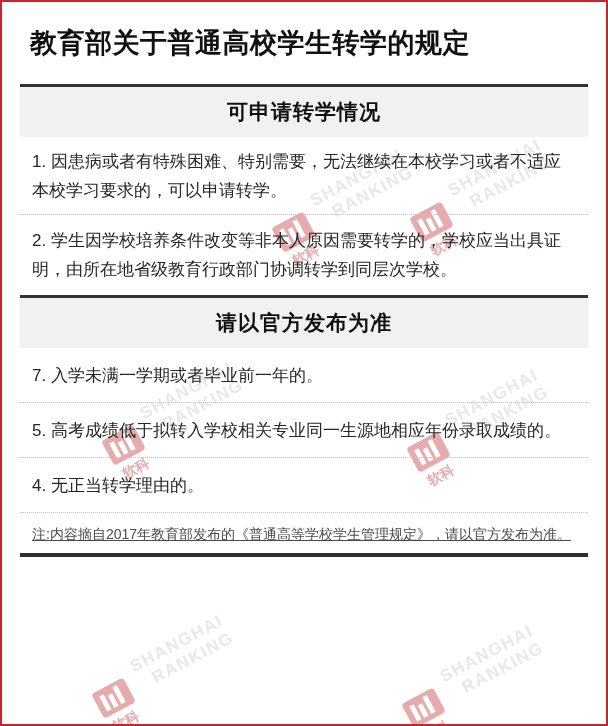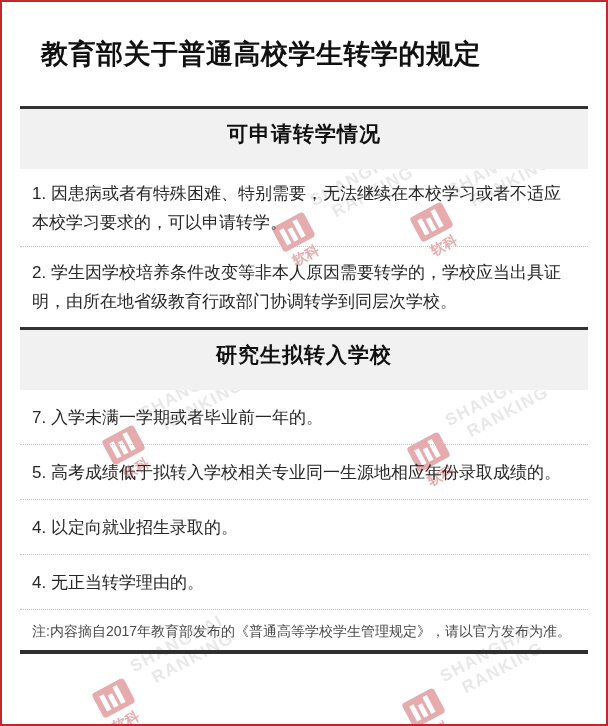--- a/index.html
+++ b/index.html
@@ -8,51 +8,52 @@
     width:608px; height:726px;
     box-sizing:border-box;
     border:2px solid #c1272d;
     background:#ffffff;
     overflow:hidden;
     font-family:"Liberation Sans","DejaVu Sans",sans-serif;
   }
   .content { position:relative; z-index:2; padding:0 18px; }
 
   .title {
-    margin:11px;
+    margin:0;
     padding:24px 10px 24px 10px;
     font-size:27px; line-height:34px;
     font-weight:bold; color:#111;
     letter-spacing:0.5px;
   }
 
   .section-header {
     border-top:3px solid #333;
     background:#f1f1f1;
     text-align:center;
     font-size:21px; line-height:29px;
     font-weight:bold; color:#111;
-    padding:10px 0 21px;
+    padding:10px 0 11px;
     letter-spacing:1px;
   }
 
   .item {
     font-size:17px; line-height:29px;
     color:#262626;
     padding:13px 12px 12px 12px;
   }
   .item.twoline { padding:10px 12px 9px 12px; }
   .item.sep { border-bottom:1px dotted #bfbfbf; }
   .item.last-s1 { padding:11px 12px 11px 12px; }
 
   .note {
     font-size:14px; line-height:20px;
     color:#4a4a4a;
     padding:11px 12px 9px 12px;
     border-bottom:4px solid #2f2f2f;
+    text-decoration:underline;
   }
 
   
   .wm-layer { position:absolute; inset:0; z-index:1; pointer-events:none; }
   .wm {
     position:absolute;
     display:flex; align-items:flex-start;
     transform:rotate(-28deg);
     opacity:0.5;
     width:160px;
@@ -146,22 +147,21 @@
     </div>
   </div>
 
   <div class="content">
     <h1 class="title">教育部关于普通高校学生转学的规定</h1>
 
     <div class="section-header">可申请转学情况</div>
     <div class="item twoline sep">1. 因患病或者有特殊困难、特别需要，无法继续在本校学习或者不适应本校学习要求的，可以申请转学。</div>
     <div class="item twoline last-s1">2. 学生因学校培养条件改变等非本人原因需要转学的，学校应当出具证明，由所在地省级教育行政部门协调转学到同层次学校。</div>
 
-    <div class="section-header">研究生拟转入学校</div>
+    <div class="section-header">请以官方发布为准</div>
     <div class="item sep">7. 入学未满一学期或者毕业前一年的。</div>
     <div class="item sep">5. 高考成绩低于拟转入学校相关专业同一生源地相应年份录取成绩的。</div>
-    <div class="item sep">4. 以定向就业招生录取的。</div>
     <div class="item sep">4. 无正当转学理由的。</div>
 
     <div class="note">注:内容摘自2017年教育部发布的《普通高等学校学生管理规定》，请以官方发布为准。</div>
   </div>
 
 </div>
 
 </body></html>

